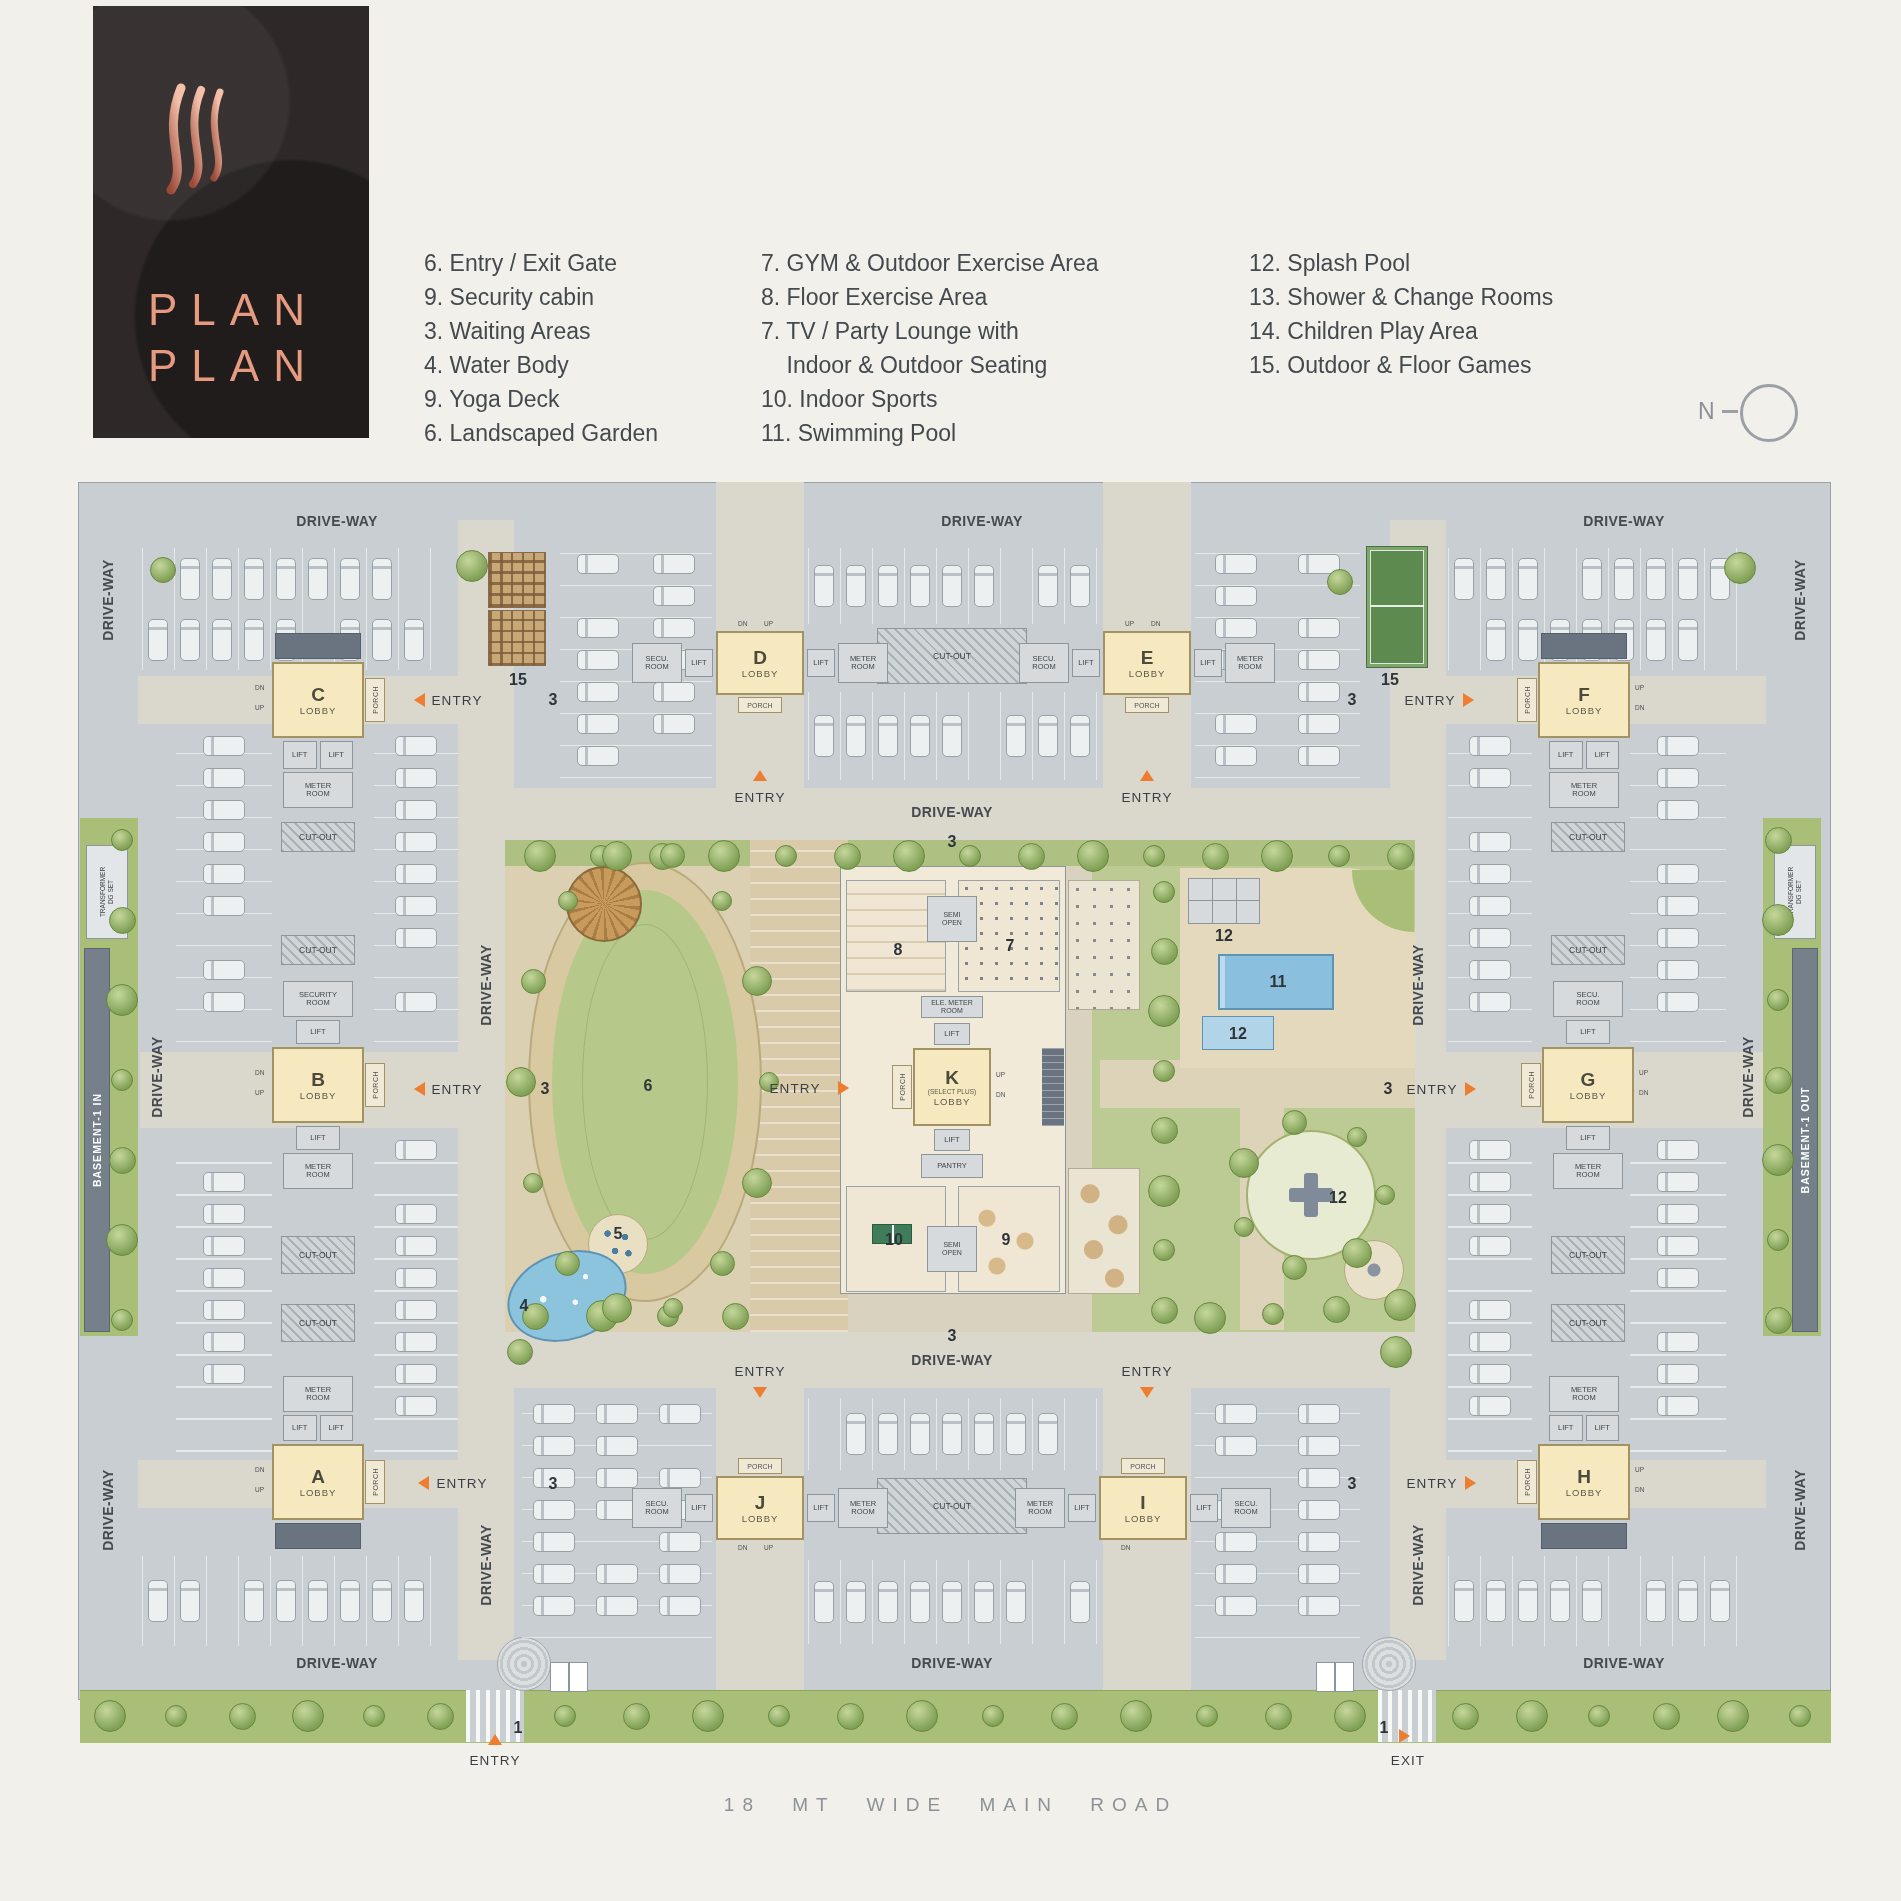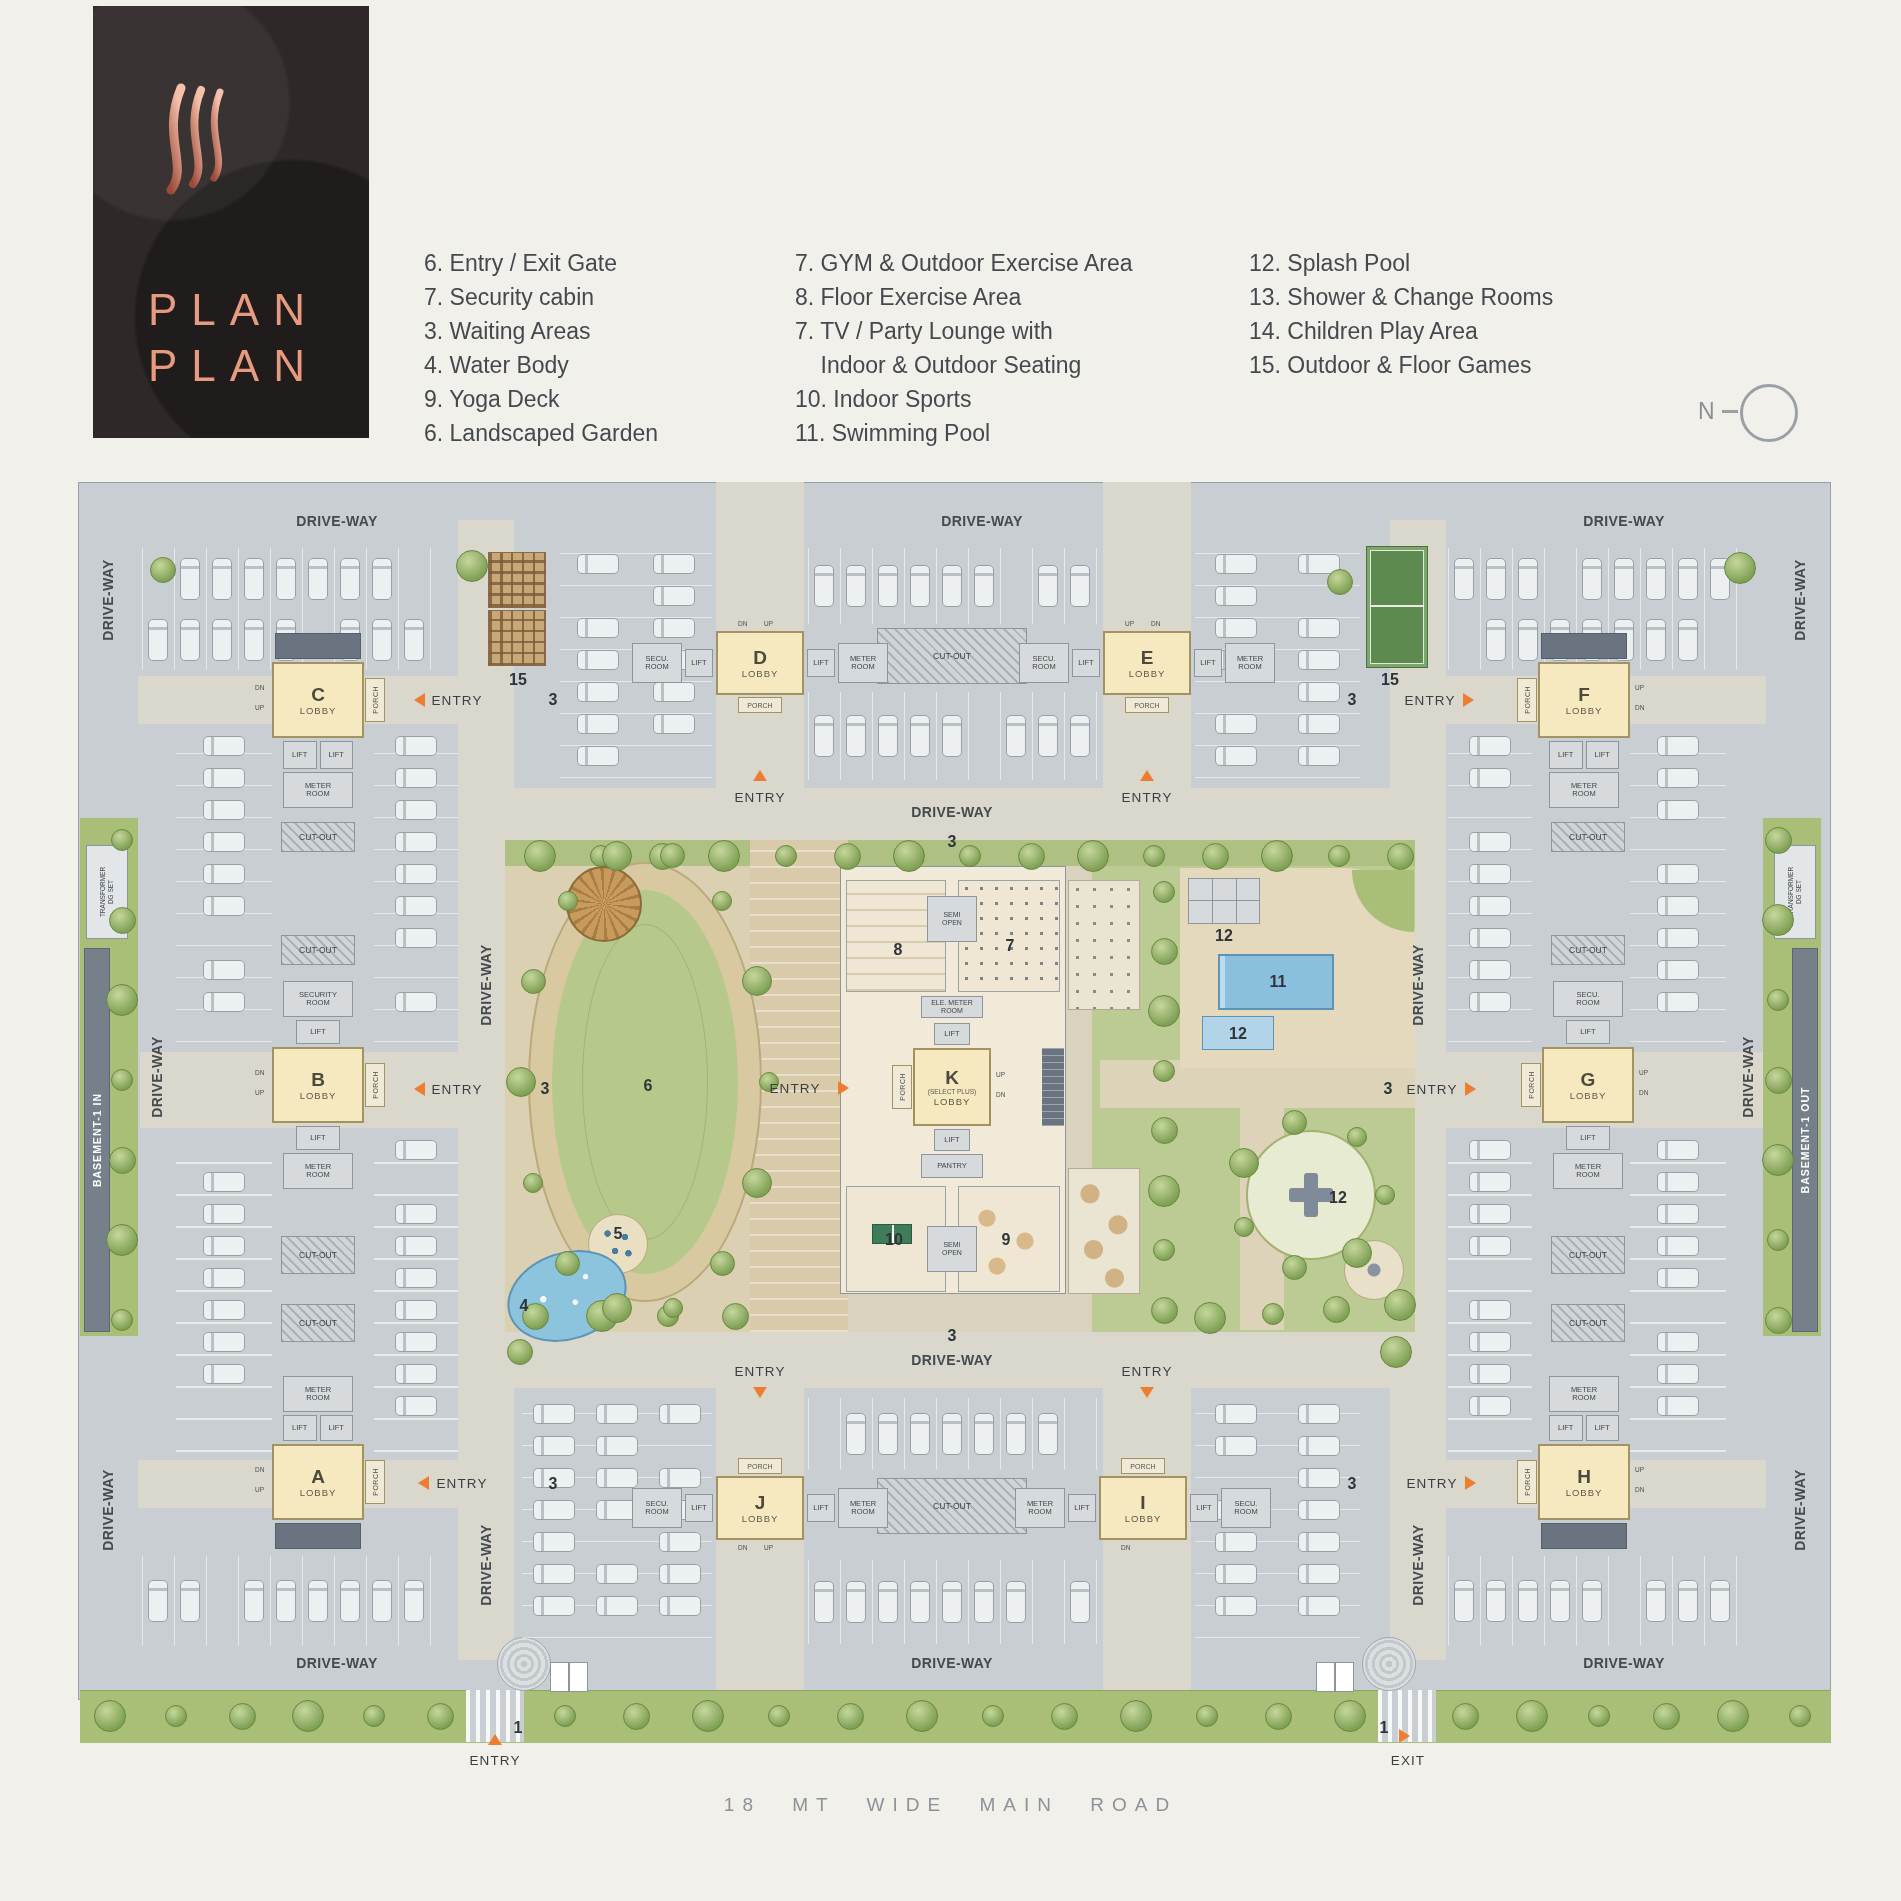--- a/index.html
+++ b/index.html
@@ -73,22 +73,22 @@
       <path d="M14 112 C32 88 4 58 24 10" stroke-width="9"></path>
       <path d="M36 106 C52 84 26 56 44 12" stroke-width="8"></path>
       <path d="M57 100 C71 80 47 54 63 14" stroke-width="7"></path>
     </g>
   </svg>
 </div>
 <div id="brand-title" class="abs">
   <div>PLAN</div>
   <div>PLAN</div>
 </div>
-<div class="abs legend-col" style="left:424px"><div>6. Entry / Exit Gate</div><div>7. Security cabin</div><div>3. Waiting Areas</div><div>4. Water Body</div><div>9. Yoga Deck</div><div>6. Landscaped Garden</div></div>
-<div class="abs legend-col" style="left:795px"><div>7. GYM &amp; Outdoor Exercise Area</div><div>8. Floor Exercise Area</div><div>7. TV / Party Lounge with</div><div>    Indoor &amp; Outdoor Seating</div><div>10. Indoor Sports</div><div>11. Swimming Pool</div></div>
+<div class="abs legend-col" style="left:424px"><div>6. Entry / Exit Gate</div><div>9. Security cabin</div><div>3. Waiting Areas</div><div>4. Water Body</div><div>9. Yoga Deck</div><div>6. Landscaped Garden</div></div>
+<div class="abs legend-col" style="left:761px"><div>7. GYM &amp; Outdoor Exercise Area</div><div>8. Floor Exercise Area</div><div>7. TV / Party Lounge with</div><div>    Indoor &amp; Outdoor Seating</div><div>10. Indoor Sports</div><div>11. Swimming Pool</div></div>
 <div class="abs legend-col" style="left:1249px"><div>12. Splash Pool</div><div>13. Shower &amp; Change Rooms</div><div>14. Children Play Area</div><div>15. Outdoor &amp; Floor Games</div></div>
 <div id="north-n" class="abs">N</div>
 <div id="north-line" class="abs"></div>
 <div id="north-circle" class="abs"></div>
 
 <div class="abs" style="left:78px;top:482px;width:1753px;height:1218px;background:#c8ced1;border:1.5px solid #9aa0a5;z-index:1;box-sizing:border-box"></div>
 
 <div class="band" style="left:138px;top:676px;width:372px;height:48px"></div>
 <div class="band" style="left:1394px;top:676px;width:372px;height:48px"></div>
 <div class="band" style="left:140px;top:1052px;width:368px;height:76px"></div>

